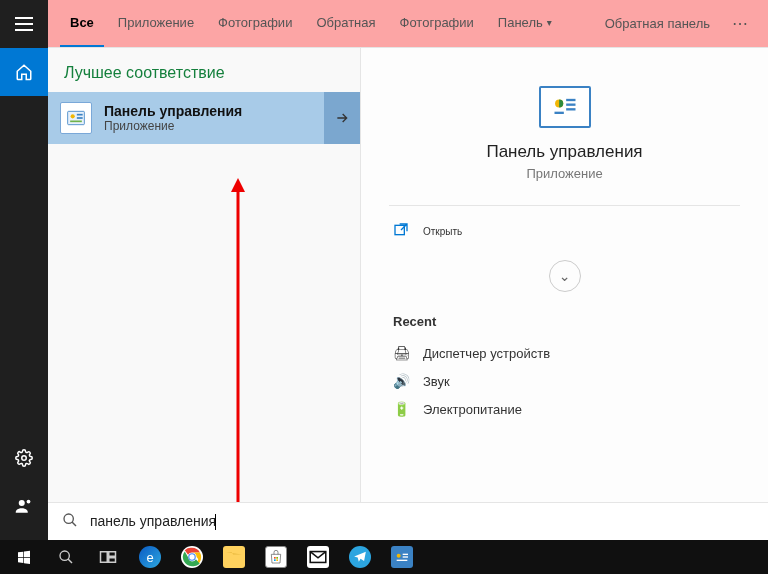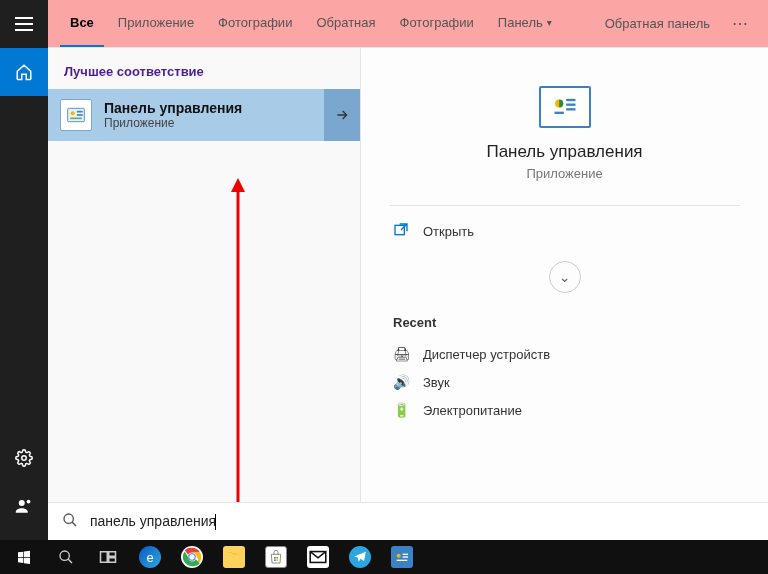--- a/index.html
+++ b/index.html
@@ -20,38 +20,38 @@
 .tab { padding: 0 10px; height: 46px; display: flex; align-items: center; font-size: 13px; color: #555; cursor: pointer; border-bottom: 2px solid transparent; }
 .tab.active { color: #000; font-weight: 600; border-bottom-color: #0078d4; }
 .tab .chev { margin-left:4px; font-size:10px; }
 .tabs-spacer { flex:1; }
 .feedback { font-size:13px; color:#555; padding:0 10px; cursor:pointer; }
 .tabs-dots { padding:0 8px; color:#555; cursor:pointer; }
 
 .content-row { flex:1; display:flex; overflow:hidden; }
 
 .results-col { width: 312px; display:flex; flex-direction:column; padding-top:10px; position:relative; }
-.section-header { font-size:13px; font-weight:700; color:#4c1d95; padding:6px 16px 10px; }
+.section-header { font-size:16px; font-weight:400; color:#15803d; padding:6px 16px 10px; }
 .result-item { display:flex; align-items:center; padding:10px 12px; cursor:pointer; position:relative; }
 .result-item.selected { background:#a8cbe8; }
 .result-icon { width:32px; height:32px; margin-right:12px; background:#fff; border:1px solid #7aa8d8; border-radius:2px; display:flex; align-items:center; justify-content:center; }
 .result-icon svg { width:20px; height:20px; }
 .result-text { flex:1; }
 .result-title { font-size:14px; font-weight:600; color:#111; }
 .result-sub { font-size:12px; color:#444; }
 .result-arrow { width:36px; height:52px; background:#7ba7cf; display:flex; align-items:center; justify-content:center; color:#333; font-size:16px; position:absolute; right:0; top:0; }
 
 .red-arrow { position:absolute; left:180px; top:130px; pointer-events:none; }
 
 .preview-col { flex:1; border-left:1px solid #e5e5e5; padding:20px 28px; background:#fdfdfd; display:flex; flex-direction:column; }
 .preview-icon-box { width:52px; height:42px; margin:18px auto 14px; background:#fff; border:2px solid #3b82c4; border-radius:2px; display:flex; align-items:center; justify-content:center; }
 .preview-title { text-align:center; font-size:17px; color:#222; margin-bottom:4px; }
 .preview-sub { text-align:center; font-size:13px; color:#777; margin-bottom:24px; }
 .divider { height:1px; background:#e5e5e5; margin:0 0 8px; }
-.action-row { display:flex; align-items:center; padding:8px 4px; font-size:13px; color:#333; cursor:pointer; gap:12px; }
+.action-row { display:flex; align-items:center; padding:8px 4px; font-size:10px; color:#333; cursor:pointer; gap:12px; }
 .action-row .aicon { width:18px; color:#0078d4; }
 .expand-circle { width:32px; height:32px; border:1px solid #ccc; border-radius:50%; display:flex; align-items:center; justify-content:center; margin:12px auto 16px; cursor:pointer; color:#666; font-size:14px; }
 .recent-header { font-size:13px; font-weight:600; color:#333; padding:6px 4px 10px; }
 .recent-item { display:flex; align-items:center; padding:6px 4px; font-size:13px; color:#333; cursor:pointer; gap:12px; }
 .recent-item .ricon { width:18px; font-size:14px; }
 
 .search-bar { position:absolute; left:48px; bottom:34px; width:720px; height:38px; background:#fff; border-top:1px solid #e5e5e5; display:flex; align-items:center; padding:0 14px; gap:12px; }
 .search-bar .sicon { color:#555; }
 .cursor-bar { display:inline-block; width:1px; height:16px; background:#000; vertical-align:middle; margin-left:-1px; animation:blink 1s infinite; }
 @keyframes blink { 50% { opacity:0; } }

